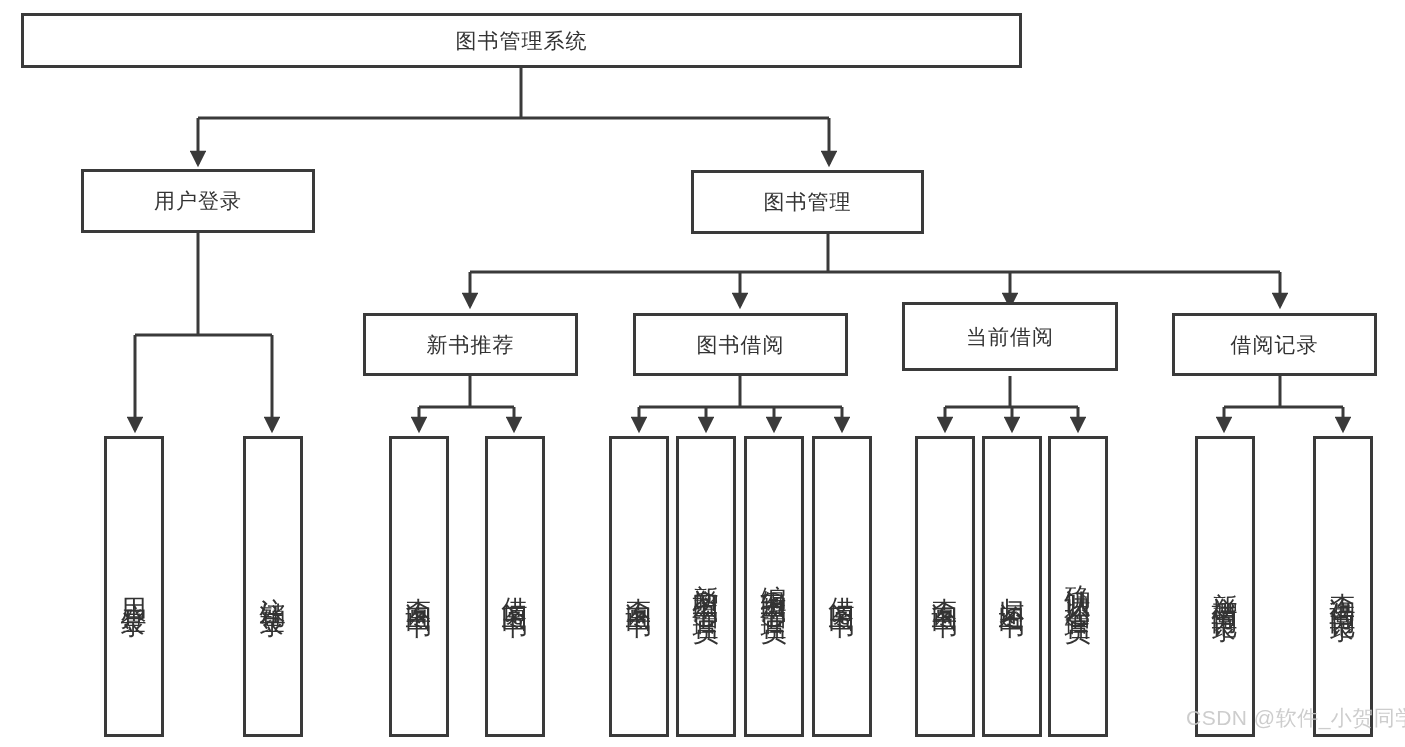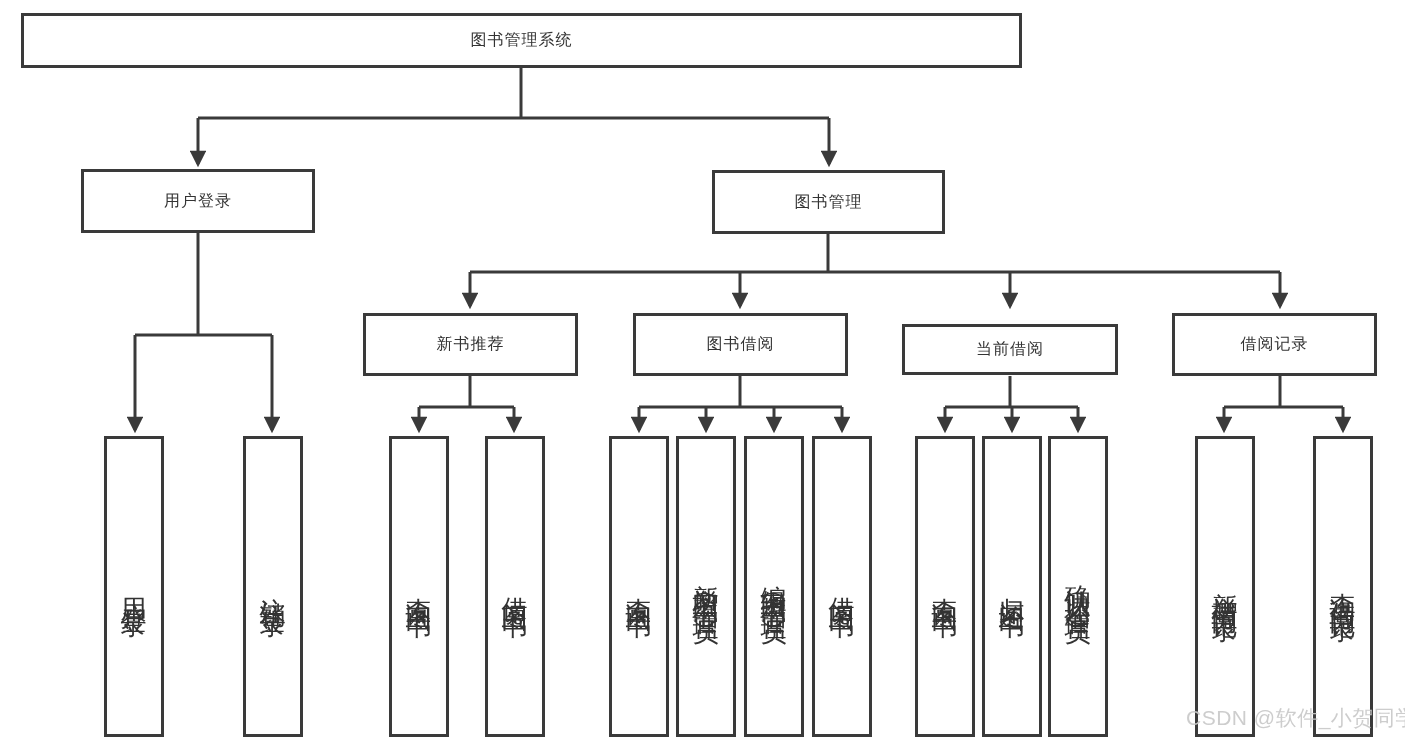--- a/index.html
+++ b/index.html
@@ -27,21 +27,21 @@
     box-sizing: border-box;
     border: 3px solid #3a3a3a;
     background: #ffffff;
     color: #333333;
     display: flex;
     align-items: center;
     justify-content: center;
     text-align: center;
   }
   .h-node {
-    font-size: 16px;
+    font-size: 21px;
     letter-spacing: 1px;
   }
   .leaf {
     top: 436px;
     width: 60px;
     height: 301px;
   }
   .v-text {
     writing-mode: vertical-rl;
     text-orientation: mixed;
@@ -131,31 +131,31 @@
     </g>
   </svg>
 
   <div class="node h-node" style="left:21px; top:13px; width:1001px; height:55px">
     <span>图书管理系统</span>
   </div>
 
   <div class="node h-node" style="left:81px; top:169px; width:234px; height:64px">
     <span>用户登录</span>
   </div>
-  <div class="node h-node" style="left:712px; top:170px; width:233px; height:64px">
+  <div class="node h-node" style="left:691px; top:170px; width:233px; height:64px">
     <span>图书管理</span>
   </div>
 
   <div class="node h-node" style="left:363px; top:313px; width:215px; height:63px">
     <span>新书推荐</span>
   </div>
   <div class="node h-node" style="left:633px; top:313px; width:215px; height:63px">
     <span>图书借阅</span>
   </div>
-  <div class="node h-node" style="left:902px; top:324px; width:216px; height:51px">
+  <div class="node h-node" style="left:902px; top:302px; width:216px; height:69px">
     <span>当前借阅</span>
   </div>
   <div class="node h-node" style="left:1172px; top:313px; width:205px; height:63px">
     <span>借阅记录</span>
   </div>
 
   <div class="node leaf" style="left:104px">
     <span class="v-text">用户登录</span>
   </div>
   <div class="node leaf" style="left:243px">

